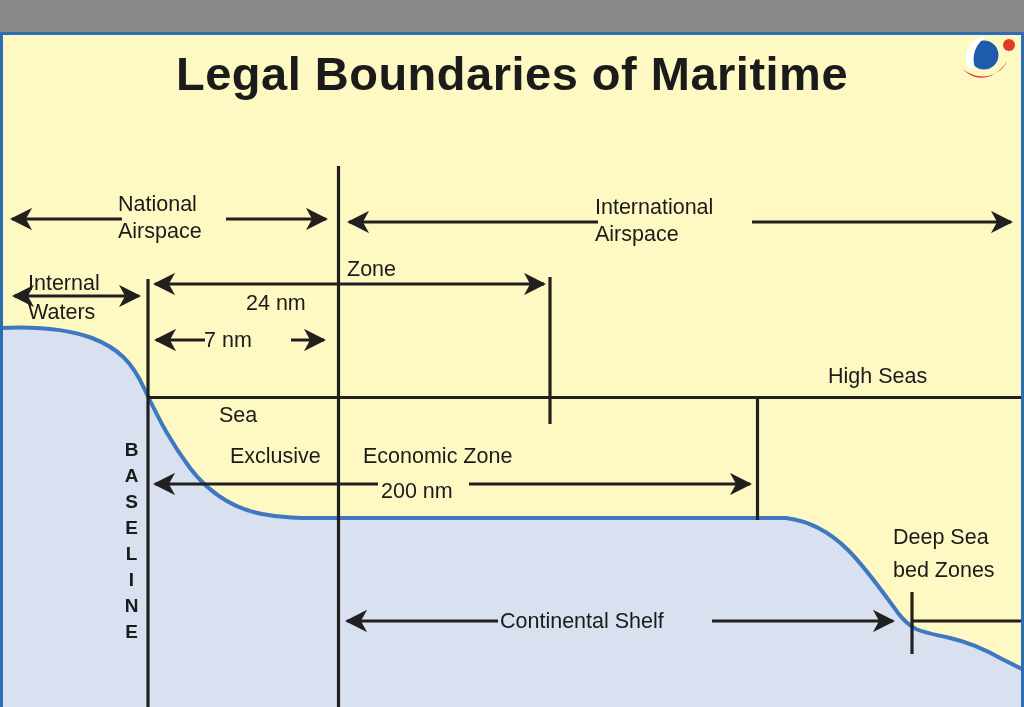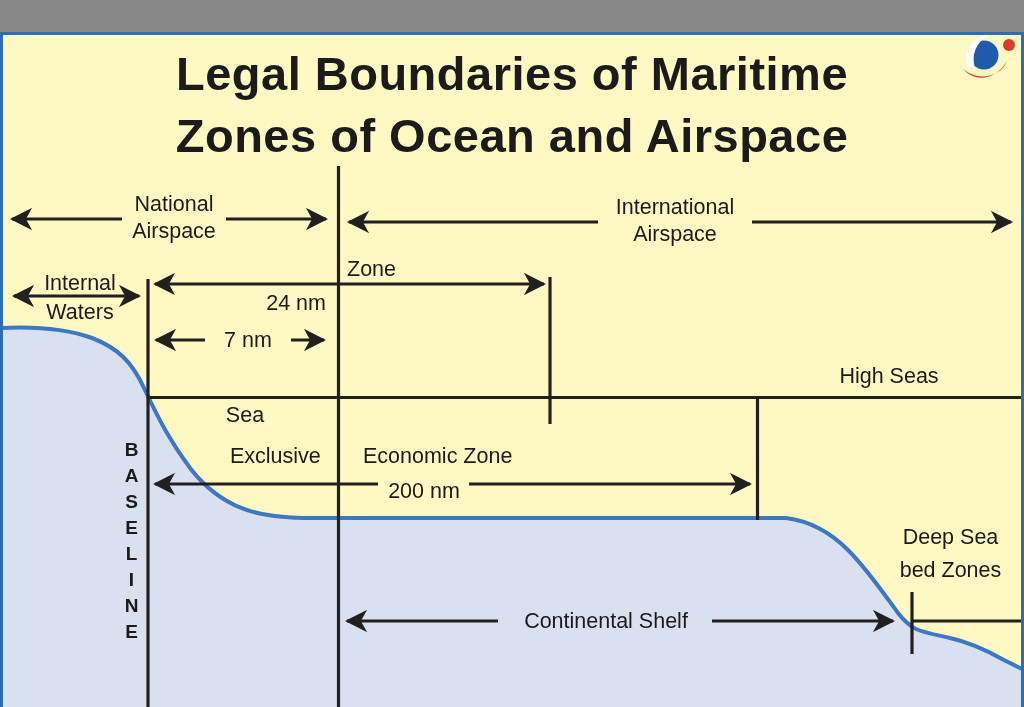--- a/index.html
+++ b/index.html
@@ -9,38 +9,37 @@
     overflow:hidden;
     margin-top:32px;
   }
   #frame{position:absolute;inset:0;border:3px solid var(--border);border-bottom-width:5px;pointer-events:none;z-index:30;}
   svg.diagram{position:absolute;left:0;top:0;z-index:1;}
   .ln{stroke:var(--line);stroke-width:3.2;fill:none;}
   .sea-fill{fill:var(--sea_fill);stroke:none;}
   .sea-line{fill:none;stroke:var(--sea_stroke);stroke-width:4;stroke-linecap:round;}
   #ah path{fill:var(--line);}
   .lbl{position:absolute;z-index:10;font-size:21.5px;line-height:27px;white-space:nowrap;color:var(--text);}
-  .ctr{text-align:center;}
-  .rgt{text-align:right;}
+  .ctr{}
+  .rgt{}
   .title{position:absolute;left:0;width:1024px;text-align:center;font-size:47px;line-height:60px;
          font-weight:bold;letter-spacing:.5px;color:var(--text);z-index:10;}
   #baseline-label{
     writing-mode:vertical-rl;text-orientation:upright;
     font-weight:bold;font-size:19px;letter-spacing:5px;line-height:22px;height:210px;
   }
 </style>
 </head>
 <body>
 
 <div id="stage">
 
   <div id="frame"></div>
 
   <div class="title" style="top:12px;">Legal Boundaries of Maritime</div>
-  <div class="title" style="top:74px;">Zones of Ocean and Airspace</div>
 
   <svg class="diagram" width="1024" height="707" viewBox="0 0 1024 707">
     <defs>
       <marker id="ah" viewBox="0 0 10 10" refX="9" refY="5" markerWidth="7" markerHeight="7" orient="auto-start-reverse" markerUnits="strokeWidth">
         <path d="M0,0 L10,5 L0,10 L2.8,5 Z"></path>
       </marker>
     </defs>
 
     <g>
       <path class="sea-fill" d="

